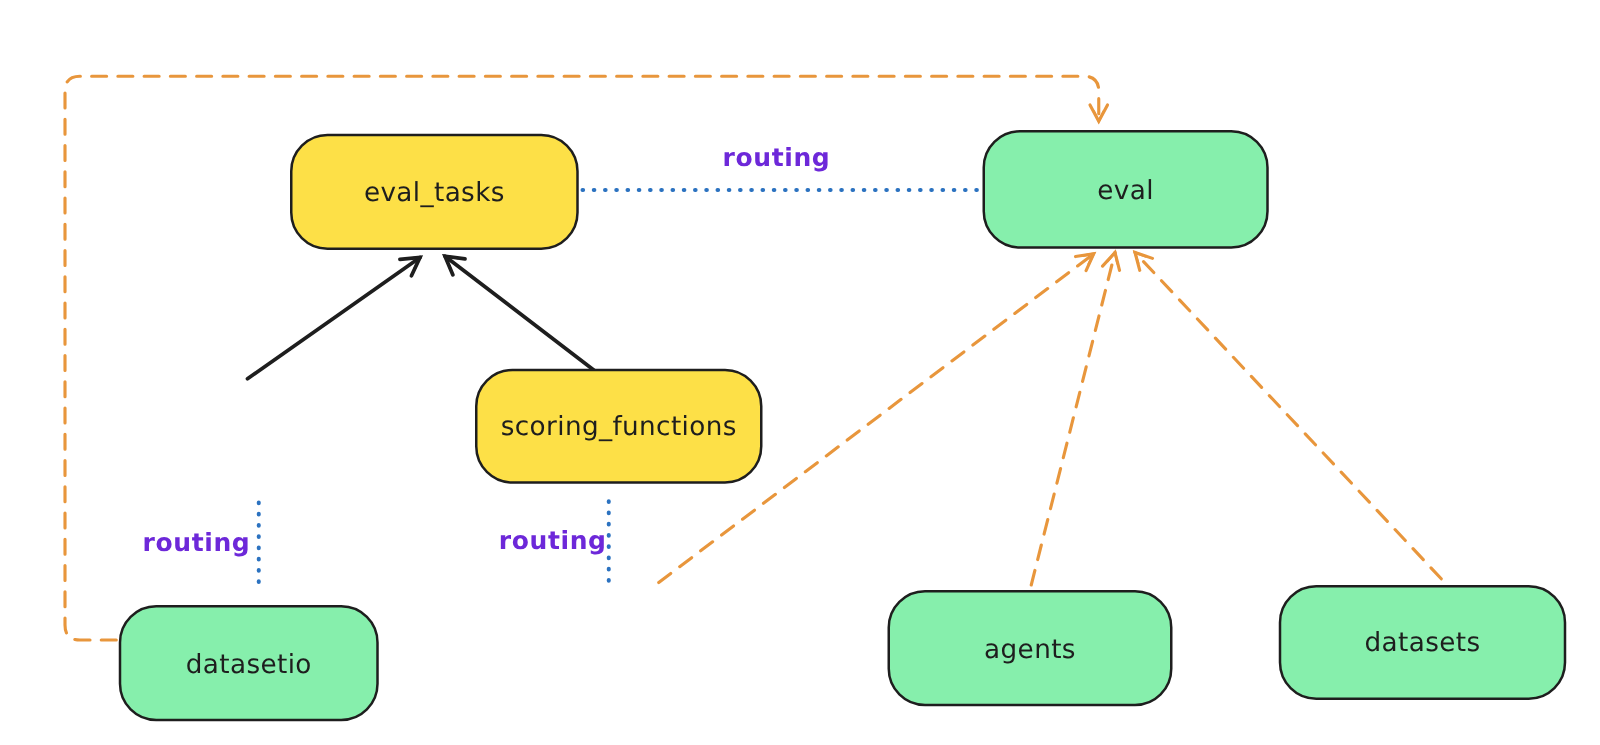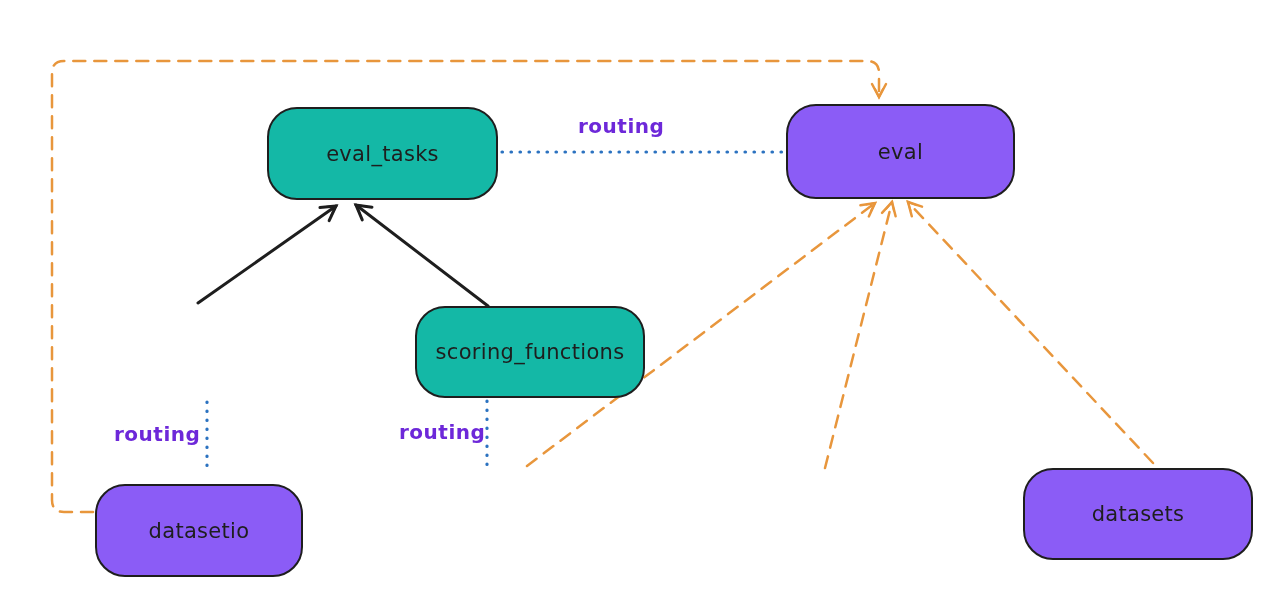--- a/index.html
+++ b/index.html
@@ -22,34 +22,34 @@
     align-items: center;
     justify-content: center;
     border: 2.5px solid #1e1e1e;
     border-radius: 30px;
     font-size: 21px;
     color: #1e1e1e;
     letter-spacing: 0.3px;
     box-sizing: border-box;
     cursor: default;
   }
-  .node-blue  { background: #14b8a6; margin-left: 35px; }
-  .node-green { background: #8b5cf6; }
+  .node-blue  { background: #fde047; }
+  .node-green { background: #86efac; }
   .edge-label {
     position: absolute;
     font-size: 20px;
     font-weight: bold;
     color: #6d28d9;
     letter-spacing: 0.5px;
   }
   
   #n-eval_tasks        { left: 232px; top: 107px; width: 231px; height: 93px; }
   #n-eval              { left: 786px; top: 104px; width: 229px; height: 95px; }
   #n-datasets          { left: 101px; top: 306px; width: 231px; height: 91px; }
-  #n-scoring_functions { left: 380px; top: 306px; width: 230px; height: 92px; }
+  #n-scoring_functions { left: 380px; top: 295px; width: 230px; height: 92px; }
   #n-datasetio         { left:  95px; top: 484px; width: 208px; height: 93px; }
   #n-scoring           { left: 385px; top: 473px; width: 232px; height: 93px; }
   #n-agents            { left: 710px; top: 472px; width: 228px; height: 93px; }
   #n-inference         { left:1023px; top: 468px; width: 230px; height: 92px; }
   
   #lbl-routing-0 { left: 578px; top: 114px; }
   #lbl-routing-1 { left: 114px; top: 422px; }
   #lbl-routing-2 { left: 399px; top: 420px; }
 </style>
 </head>
@@ -88,20 +88,23 @@
   </div>
   <div class="node node-green" id="n-eval">
     <span>eval</span>
   </div>
   <div class="node node-blue" id="n-scoring_functions">
     <span>scoring_functions</span>
   </div>
   <div class="node node-green" id="n-datasetio">
     <span>datasetio</span>
   </div>
+  <div class="node node-green" id="n-agents">
+    <span>agents</span>
+  </div>
   <div class="node node-green" id="n-inference">
     <span>datasets</span>
   </div>
 
   <div class="edge-label" id="lbl-routing-0">routing</div>
   <div class="edge-label" id="lbl-routing-1">routing</div>
   <div class="edge-label" id="lbl-routing-2">routing</div>
 
 </div>
 

